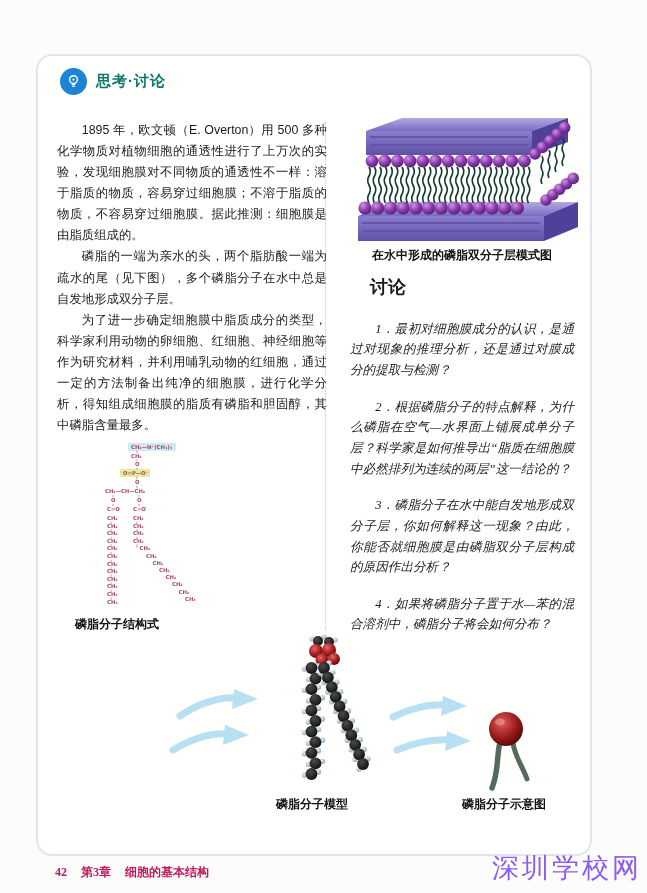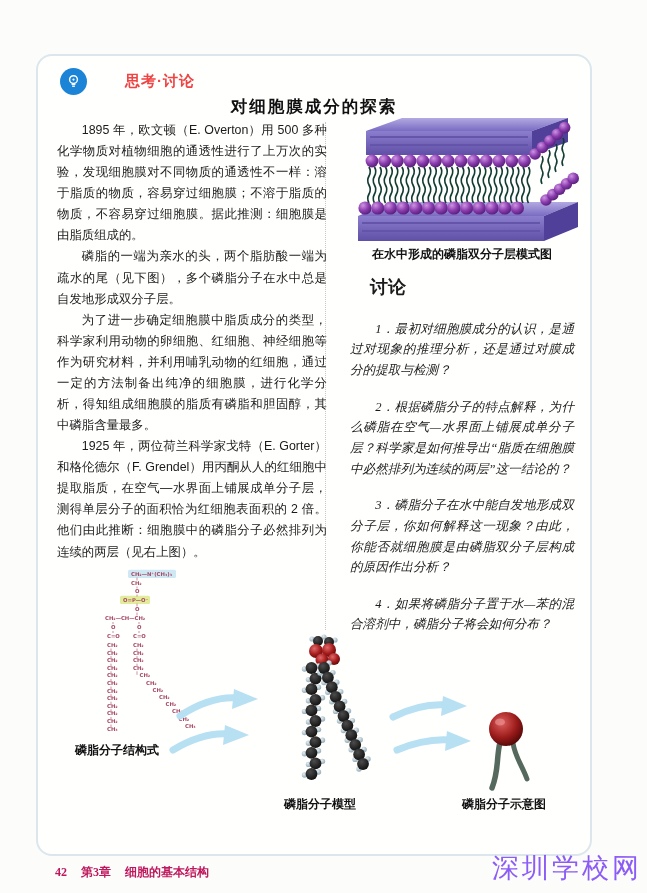--- a/index.html
+++ b/index.html
@@ -9,34 +9,34 @@
     font-family:"Liberation Sans","DejaVu Sans",sans-serif;
   }
   .page{position:absolute;inset:0;background:#fcfcfa;}
   .panel{
     position:absolute;left:36px;top:54px;width:556px;height:802px;
     box-sizing:border-box;background:#fffffe;
     border:2px solid #dbe7ed;border-radius:16px;
   }
   .panel-head{position:absolute;left:22px;top:12px;display:flex;align-items:center;gap:9px;}
   .icon-circle{width:27px;height:27px;border-radius:50%;background:#1b84d6;display:flex;align-items:center;justify-content:center;flex:0 0 auto;}
-  .kicker{color:#ef4444;font-weight:bold;font-size:15px;letter-spacing:1px;margin-left:29px;}
+  .kicker{color:#0f766e;font-weight:bold;font-size:15px;letter-spacing:1px;}
   .panel-title{position:absolute;left:0;right:0;top:40px;text-align:center;font-weight:bold;font-size:16.5px;color:#101010;letter-spacing:2px;}
   .divider{position:absolute;left:287px;top:66px;height:508px;border-left:1px dotted #c7c7c7;}
 
   .col-left{
     position:absolute;left:19px;top:64px;width:270px;
     font-size:12.4px;line-height:1.7;color:#1b1b1b;text-align:justify;
   }
   .col-right{
     position:absolute;left:296px;top:60px;width:256px;
     font-size:12.4px;line-height:1.66;color:#1b1b1b;text-align:justify;
   }
   p.para{margin:0;text-indent:2em;}
-  .fig-caption{font-weight:600;font-size:12px;color:#111;font-family:Liberation Mono, monospace;}
+  .fig-caption{font-weight:600;font-size:12px;color:#111;}
   .bilayer-caption{text-align:center;margin:3px 0 7px 0;}
   .discussion-label{font-weight:bold;text-indent:2em;margin:0;font-size:18px;}
   .question{margin:16px;text-indent:2em;font-family:"Liberation Serif","DejaVu Serif",serif;font-style:italic;font-size:12.6px;line-height:1.64;}
   .formula-fig{margin:4px 0 0 24px;}
   .formula-caption{margin:2px 0 0 18px;}
   .abs{position:absolute;}
   .footer{position:absolute;left:55px;top:864px;display:flex;gap:14px;align-items:baseline;
     font-family:"Liberation Serif","DejaVu Serif",serif;font-weight:bold;font-size:12px;color:#be185d;}
   .watermark{position:absolute;right:5px;top:850px;font-family:"Liberation Serif","DejaVu Serif",serif;
     font-size:27px;color:#8b5cf6;letter-spacing:3px;}
@@ -53,29 +53,27 @@
         <svg width="17" height="17" viewBox="0 0 17 17">
           <circle cx="8.5" cy="6.6" r="3.9" fill="none" stroke="#ffffff" stroke-width="1.4"></circle>
           <path d="M6.6 11.4 h3.8" stroke="#ffffff" stroke-width="1.3"></path>
           <path d="M7.1 13.2 h2.8" stroke="#ffffff" stroke-width="1.3"></path>
           <circle cx="8.5" cy="6.6" r="1.1" fill="#ffffff"></circle>
         </svg>
       </div>
       <span class="kicker">思考·讨论</span>
     </div>
 
-    <div class="panel-title">对细胞膜成分的探索</div>
 
     <div class="divider"></div>
 
     <div class="col-left">
       <p class="para">1895 年，欧文顿（E. Overton）用 500 多种化学物质对植物细胞的通透性进行了上万次的实验，发现细胞膜对不同物质的通透性不一样：溶于脂质的物质，容易穿过细胞膜；不溶于脂质的物质，不容易穿过细胞膜。据此推测：细胞膜是由脂质组成的。</p>
       <p class="para">磷脂的一端为亲水的头，两个脂肪酸一端为疏水的尾（见下图），多个磷脂分子在水中总是自发地形成双分子层。</p>
       <p class="para">为了进一步确定细胞膜中脂质成分的类型，科学家利用动物的卵细胞、红细胞、神经细胞等作为研究材料，并利用哺乳动物的红细胞，通过一定的方法制备出纯净的细胞膜，进行化学分析，得知组成细胞膜的脂质有磷脂和胆固醇，其中磷脂含量最多。</p>
-      <p class="para">1925 年，两位荷兰科学家戈特（E. Gorter）和格伦德尔（F. Grendel）用丙酮从人的红细胞中提取脂质，在空气—水界面上铺展成单分子层，测得单层分子的面积恰为红细胞表面积的 2 倍。他们由此推断：细胞膜中的磷脂分子必然排列为连续的两层（见右上图）。</p>
 
       <div class="formula-fig">
         <svg id="formula-svg" width="150" height="172" viewBox="0 0 150 172">
           <g id="formula-g">
               <rect x="47" y="2.8" width="48" height="8.2" fill="#cfe9f4" rx="1.5"></rect>
               <rect x="39" y="28.8" width="30" height="8.2" fill="#e3ec9a" rx="1.5"></rect>
               <line x1="56" y1="10.5" x2="56" y2="13.5" stroke="#a84a66" stroke-width="0.6"></line>
               <line x1="56" y1="19.5" x2="56" y2="21.5" stroke="#a84a66" stroke-width="0.6"></line>
               <line x1="56" y1="27.5" x2="56" y2="29.5" stroke="#a84a66" stroke-width="0.6"></line>
               <line x1="56" y1="36.5" x2="56" y2="39.5" stroke="#a84a66" stroke-width="0.6"></line>
@@ -358,21 +356,21 @@
             <circle cx="89.2" cy="110.8" r="5.9" fill="url(#gC)"></circle>
             <circle cx="98.1" cy="115.39999999999999" r="2.7" fill="url(#gH)"></circle>
             <circle cx="89.1" cy="125.39999999999999" r="2.7" fill="url(#gH)"></circle>
             <circle cx="93.1" cy="120.39999999999999" r="5.9" fill="url(#gC)"></circle>
             <circle cx="102" cy="125" r="2.7" fill="url(#gH)"></circle>
             <circle cx="93" cy="135" r="2.7" fill="url(#gH)"></circle>
             <circle cx="97" cy="130" r="5.9" fill="url(#gC)"></circle>
           </g>
       </svg>
     </div>
-    <div class="abs fig-caption" style="left:246px;top:740px;">磷脂分子模型</div>
+    <div class="abs fig-caption" style="left:238px;top:740px;">磷脂分子模型</div>
 
     <div class="abs" style="left:420px;top:652px;">
       <svg width="96" height="88" viewBox="0 0 96 88">
         <defs>
           <radialGradient id="gHead" cx="38%" cy="32%" r="78%">
             <stop offset="0%" stop-color="#dd5e5e"></stop>
             <stop offset="55%" stop-color="#9c1b1b"></stop>
             <stop offset="100%" stop-color="#400404"></stop>
           </radialGradient>
         </defs>

